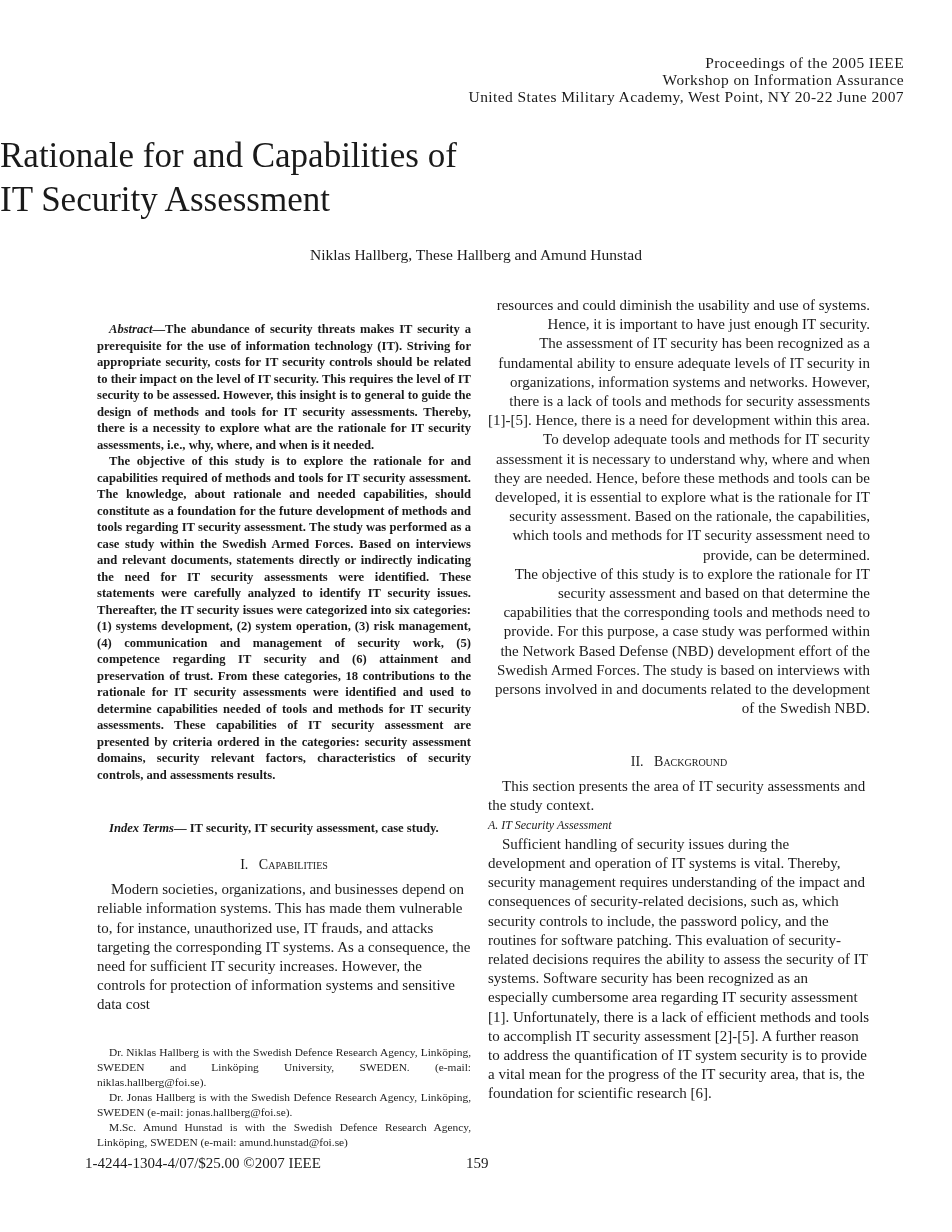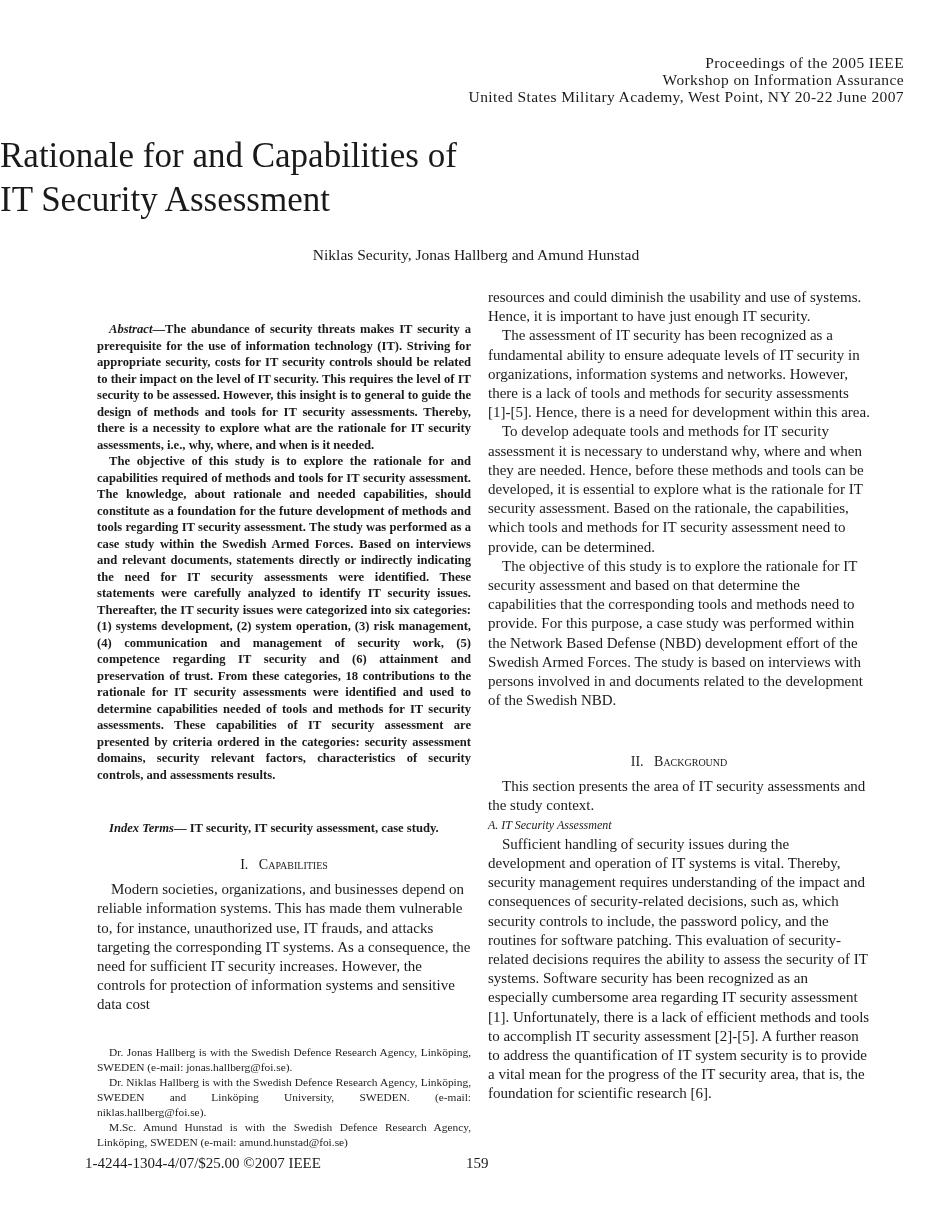--- a/index.html
+++ b/index.html
@@ -20,58 +20,58 @@
   .index-terms .lbl { font-style: italic; }
   .section-heading { text-align: center; font-size: 14px; margin: 0; }
   .section-heading .sc { font-variant: small-caps; }
   .body-text { font-size: 15px; line-height: 19.2px; }
   .body-text p { margin: 0; text-indent: 14px; }
   .intro { position: absolute; left: 97px; width: 374px; top: 855px; }
   .intro .section-heading { margin-bottom: 6px; }
   .footnotes { position: absolute; left: 97px; width: 374px; top: 1045px;
                font-size: 11.4px; line-height: 15px; text-align: justify; color: #222; }
   .footnotes p { margin: 0; text-indent: 12px; }
-  .right-top { position: absolute; left: 488px; width: 382px; top: 288px; }
+  .right-top { position: absolute; left: 488px; width: 382px; top: 296px; text-align: right; }
   .right-bg { position: absolute; left: 488px; width: 382px; top: 752px; }
   .right-bg .section-heading { margin-bottom: 6px; }
   .subsection { font-style: italic; font-size: 12px; margin: 8px 0 4px 10px; text-indent: 0 !important; }
   .footer-left { position: absolute; left: 85px; top: 1155px; font-size: 15px; }
   .footer-page { position: absolute; left: 466px; top: 1155px; font-size: 15px; }
 </style>
 </head>
 <body>
 
 <div class="header-block">
   <div>Proceedings of the 2005 IEEE</div>
   <div>Workshop on Information Assurance</div>
   <div>United States Military Academy, West Point, NY 20-22 June 2007</div>
 </div>
 
 <div class="title">
   <div>Rationale for and Capabilities of</div>
   <div>IT Security Assessment</div>
 </div>
 
-<div class="authors">Niklas Security, Jonas Hallberg and Amund Hunstad</div>
+<div class="authors">Niklas Hallberg, These Hallberg and Amund Hunstad</div>
 
 <div class="abstract">
   <p><span class="lbl">Abstract</span><span>—The abundance of security threats makes IT security a prerequisite for the use of information technology (IT). Striving for appropriate security, costs for IT security controls should be related to their impact on the level of IT security. This requires the level of IT security to be assessed. However, this insight is to general to guide the design of methods and tools for IT security assessments. Thereby, there is a necessity to explore what are the rationale for IT security assessments, i.e., why, where, and when is it needed.</span></p>
   <p>The objective of this study is to explore the rationale for and capabilities required of methods and tools for IT security assessment. The knowledge, about rationale and needed capabilities, should constitute as a foundation for the future development of methods and tools regarding IT security assessment. The study was performed as a case study within the Swedish Armed Forces. Based on interviews and relevant documents, statements directly or indirectly indicating the need for IT security assessments were identified. These statements were carefully analyzed to identify IT security issues. Thereafter, the IT security issues were categorized into six categories: (1) systems development, (2) system operation, (3) risk management, (4) communication and management of security work, (5) competence regarding IT security and (6) attainment and preservation of trust. From these categories, 18 contributions to the rationale for IT security assessments were identified and used to determine capabilities needed of tools and methods for IT security assessments. These capabilities of IT security assessment are presented by criteria ordered in the categories: security assessment domains, security relevant factors, characteristics of security controls, and assessments results.</p>
 </div>
 
 <div class="index-terms"><span class="lbl">Index Terms</span><span>— IT security, IT security assessment, case study.</span></div>
 
 <div class="intro body-text">
   <div class="section-heading"><span>I.</span>&nbsp;&nbsp; <span class="sc">Capabilities</span></div>
   <p>Modern societies, organizations, and businesses depend on reliable information systems. This has made them vulnerable to, for instance, unauthorized use, IT frauds, and attacks targeting the corresponding IT systems. As a consequence, the need for sufficient IT security increases. However, the controls for protection of information systems and sensitive data cost</p>
 </div>
 
 <div class="footnotes">
+  <p>Dr. Niklas Hallberg is with the Swedish Defence Research Agency, Linköping, SWEDEN and Linköping University, SWEDEN. (e-mail: niklas.hallberg@foi.se).</p>
   <p>Dr. Jonas Hallberg is with the Swedish Defence Research Agency, Linköping, SWEDEN (e-mail: jonas.hallberg@foi.se).</p>
-  <p>Dr. Niklas Hallberg is with the Swedish Defence Research Agency, Linköping, SWEDEN and Linköping University, SWEDEN. (e-mail: niklas.hallberg@foi.se).</p>
   <p>M.Sc. Amund Hunstad is with the Swedish Defence Research Agency, Linköping, SWEDEN (e-mail: amund.hunstad@foi.se)</p>
 </div>
 
 <div class="right-top body-text">
   <p style="text-indent:0">resources and could diminish the usability and use of systems. Hence, it is important to have just enough IT security.</p>
   <p>The assessment of IT security has been recognized as a fundamental ability to ensure adequate levels of IT security in organizations, information systems and networks. However, there is a lack of tools and methods for security assessments [1]-[5]. Hence, there is a need for development within this area.</p>
   <p>To develop adequate tools and methods for IT security assessment it is necessary to understand why, where and when they are needed. Hence, before these methods and tools can be developed, it is essential to explore what is the rationale for IT security assessment. Based on the rationale, the capabilities, which tools and methods for IT security assessment need to provide, can be determined.</p>
   <p>The objective of this study is to explore the rationale for IT security assessment and based on that determine the capabilities that the corresponding tools and methods need to provide. For this purpose, a case study was performed within the Network Based Defense (NBD) development effort of the Swedish Armed Forces. The study is based on interviews with persons involved in and documents related to the development of the Swedish NBD.</p>
 </div>
 

